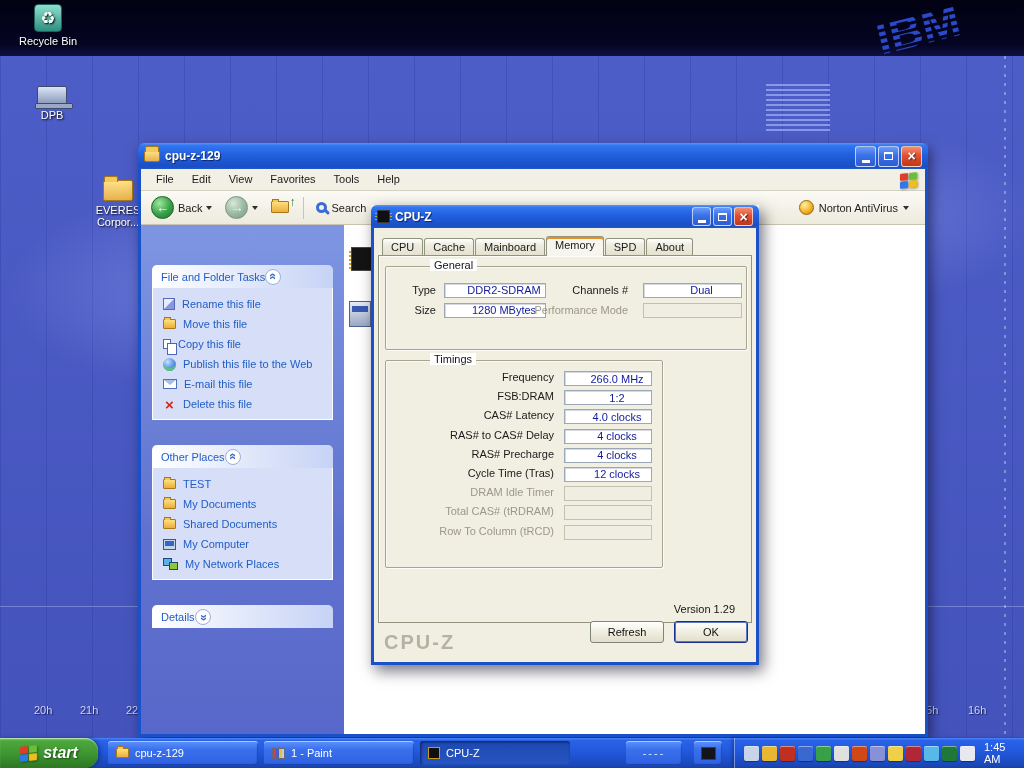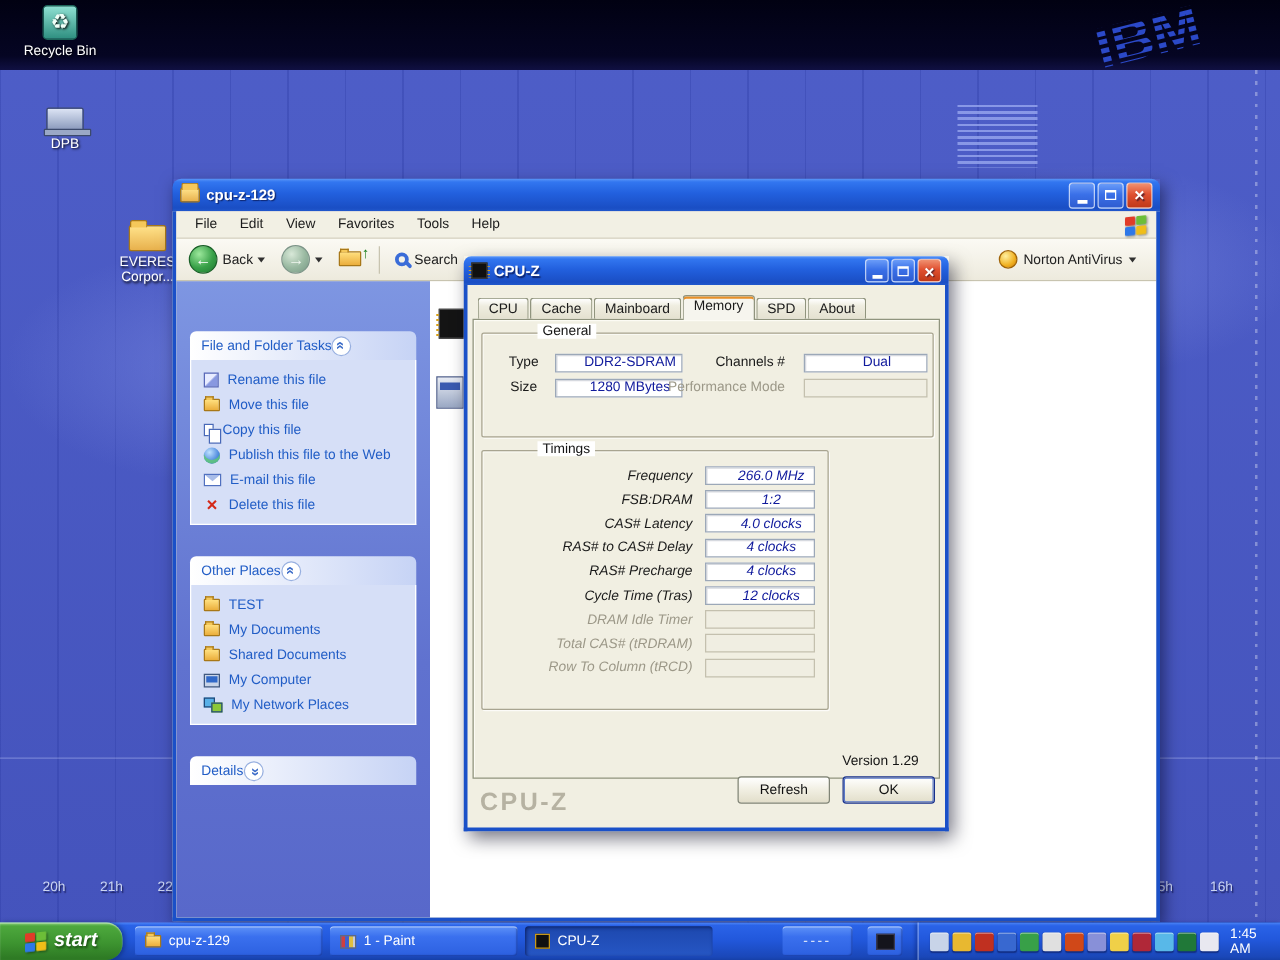--- a/index.html
+++ b/index.html
@@ -111,29 +111,29 @@
   .tab-page{position:absolute;left:4px;top:27px;width:374px;height:368px;background:#F1EFE2;border:1px solid #90947E;box-shadow:inset 1px 1px 0 #FCFBF4;}
   .grp{position:absolute;border:1px solid #A8A490;border-radius:2px;box-shadow:1px 1px 0 rgba(255,255,255,.75), inset 1px 1px 0 rgba(255,255,255,.6);}
   .grp-title{position:absolute;top:-8px;left:8px;background:#ffffff;padding:0 4px;color:#141414;margin-left:36px;}
   .fld{height:15px;background:#FFFFFF;border:1px solid #9CA8B8;box-shadow:inset 1px 1px 0 rgba(120,130,150,.30);color:#101A9C;display:flex;align-items:center;justify-content:center;flex:none;padding-left:18px;}
   .dis .fld,.fld.dis{background:#F0EEE2;border-color:#C4C0AE;box-shadow:none;color:#9C9888;}
   .lblt{color:#1A1A1A;white-space:nowrap;}
   .dis .lblt{color:#9C9888;}
   #grp-general{left:6px;top:10px;width:362px;height:84px;}
   .g-left{position:absolute;left:16px;top:13px;width:152px;}
   .g-left .g-row{display:flex;align-items:center;height:20px;}
-  .g-left .lblt{width:34px;text-align:center;}
+  .g-left .lblt{width:34px;text-align:right;}
   .g-left .fld{width:102px;margin-left:8px;}
   .g-right{position:absolute;left:192px;top:13px;width:164px;}
   .g-right .g-row{display:flex;align-items:center;height:20px;justify-content:flex-end;}
   .g-right .lblt{flex:1;text-align:right;}
   .g-right .fld{width:99px;margin-left:15px;}
   #grp-timings{left:6px;top:104px;width:278px;height:208px;}
   .t-rows{position:absolute;left:8px;right:10px;top:10px;bottom:6px;display:flex;flex-direction:column;}
-  .t-row{display:flex;align-items:center;height:19.2px;font-style:italic;}
+  .t-row{display:flex;align-items:flex-start;height:19.2px;}
   .t-row .lblt{flex:1;text-align:right;margin-right:10px;}
   .t-row .fld{width:88px;}
   .version{position:absolute;right:16px;bottom:7px;color:#141414;}
   .watermark{position:absolute;left:10px;bottom:8px;font-size:20px;font-weight:bold;letter-spacing:2px;color:#B6B2A2;}
   .xp-btn{position:absolute;bottom:19px;height:22px;width:74px;border:1px solid #808476;border-radius:3px;background:linear-gradient(#FFFFFF,#F2F0E4 45%,#E2DECA);color:#101010;display:flex;align-items:center;justify-content:center;cursor:pointer;}
   .xp-btn.default{border:1px solid #17308C;box-shadow:0 0 0 1px #5A78C8 inset;}
   #btn-refresh{right:92px;}
   #btn-ok{right:8px;}
   
   #taskbar{left:0;bottom:0;width:1024px;height:30px;z-index:60;

